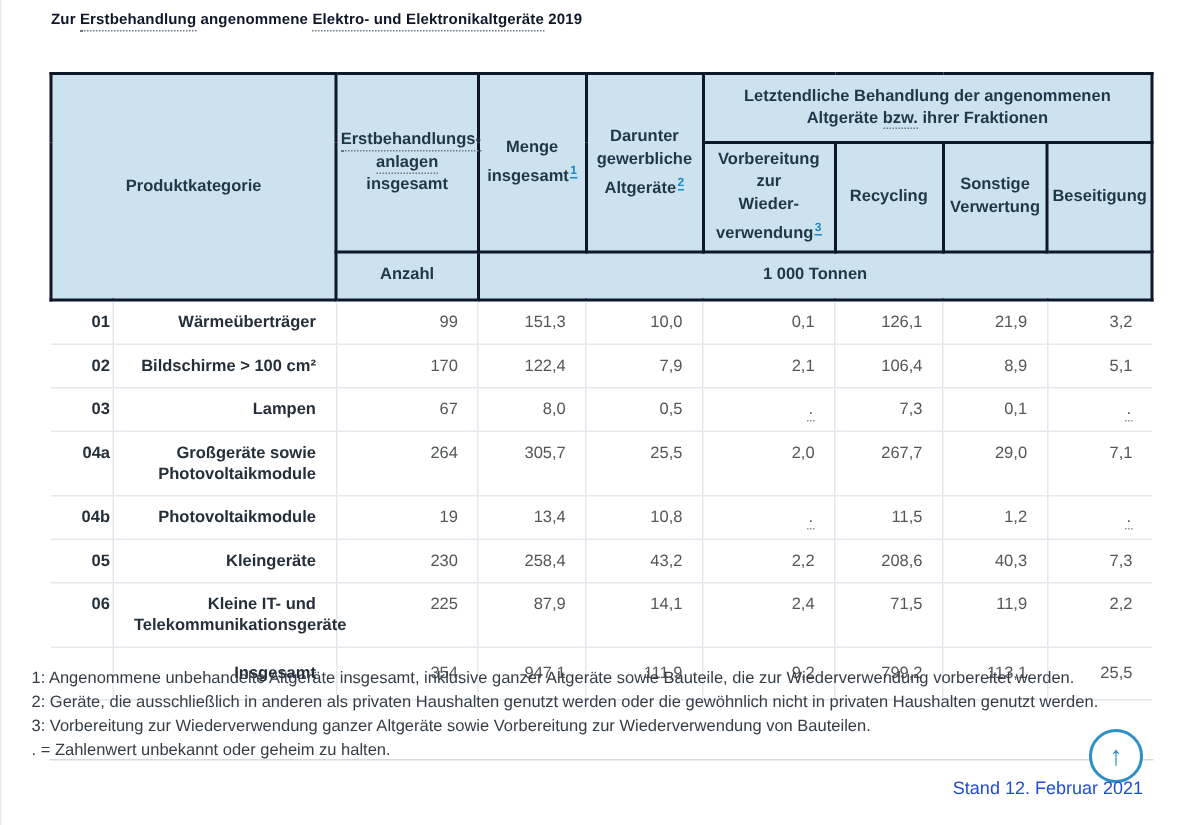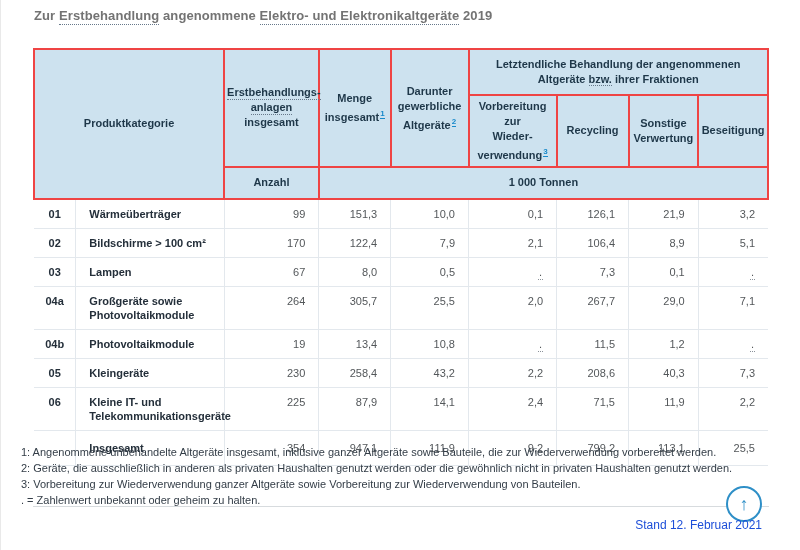--- a/index.html
+++ b/index.html
@@ -3,54 +3,54 @@
 <meta charset="utf-8">
 <style>
   html,body { margin:0; padding:0; background:#fff; }
   .page {
     position:relative; width:800px; height:550px; background:#ffffff;
     font-family:"Liberation Sans", sans-serif; overflow:hidden;
     border-left:1px solid #e9e9e9; box-sizing:border-box;
   }
   .title {
     position:absolute; left:33px; top:8px; margin:0;
-    font-size:13px; font-weight:bold; color:#737373; letter-spacing:.1px;
+    font-size:10px; font-weight:bold; color:#0f172a; letter-spacing:.1px;
   }
   .gloss { border-bottom:1px dotted #66788a; padding-bottom:1px; }
   
   .tbl {
     position:absolute; left:32px; top:48px; width:736px;
     border-collapse:collapse; table-layout:fixed;
   }
   .tbl thead th {
-    background:#cde2ef; border:2px solid #ef4444;
+    background:#cde2ef; border:2px solid #0f172a;
     color:#1e3749; font-size:11px; font-weight:bold; text-align:center;
     vertical-align:middle; padding:3px 2px; line-height:15px;
   }
   .tbl thead tr.h1 th { height:38px; }
   .tbl thead tr.h2 th { height:62px;margin-top:28px; }
   .tbl thead tr.h3 th { height:24px;margin-left:36px; }
   .fn-sup {
     color:#1789ca; font-size:8px; font-weight:bold;
     border-bottom:1px solid #1789ca; margin-left:1px;
   }
   .abbr { border-bottom:1px dotted #66788a; }
   
   .tbl tbody td {
     font-size:11px; color:#53575a; text-align:right;
     padding:7px 13px 7px 3px; line-height:14px;
     border-right:1px solid #e3e8ed; border-bottom:1px solid #e3e8ed;
     vertical-align:top; background:#fff;
   }
   .tbl tbody td:last-child { border-right:none; }
   .tbl tbody td.nr {
-    text-align:center; font-weight:bold; color:#242f3a; padding:7px 2px;
+    font-weight:bold; color:#242f3a; padding:7px 2px;
   }
   .tbl tbody td.name {
-    text-align:left; padding-left:13px; font-weight:bold; color:#242f3a;
+    text-align:right; padding-left:13px; font-weight:bold; color:#242f3a;
   }
   .tbl tbody tr.total td { padding-top:10px; padding-bottom:10px; }
   .unk { border-bottom:1px dotted #8a9199; color:#53575a; padding:0 1px 1px 1px; }
   
   .footnotes {
     position:absolute; left:20px; top:444px; width:720px;
     font-size:11px; color:#333d47; line-height:16px;
   }
   .footer-line {
     position:absolute; left:32px; top:506px; width:736px;

